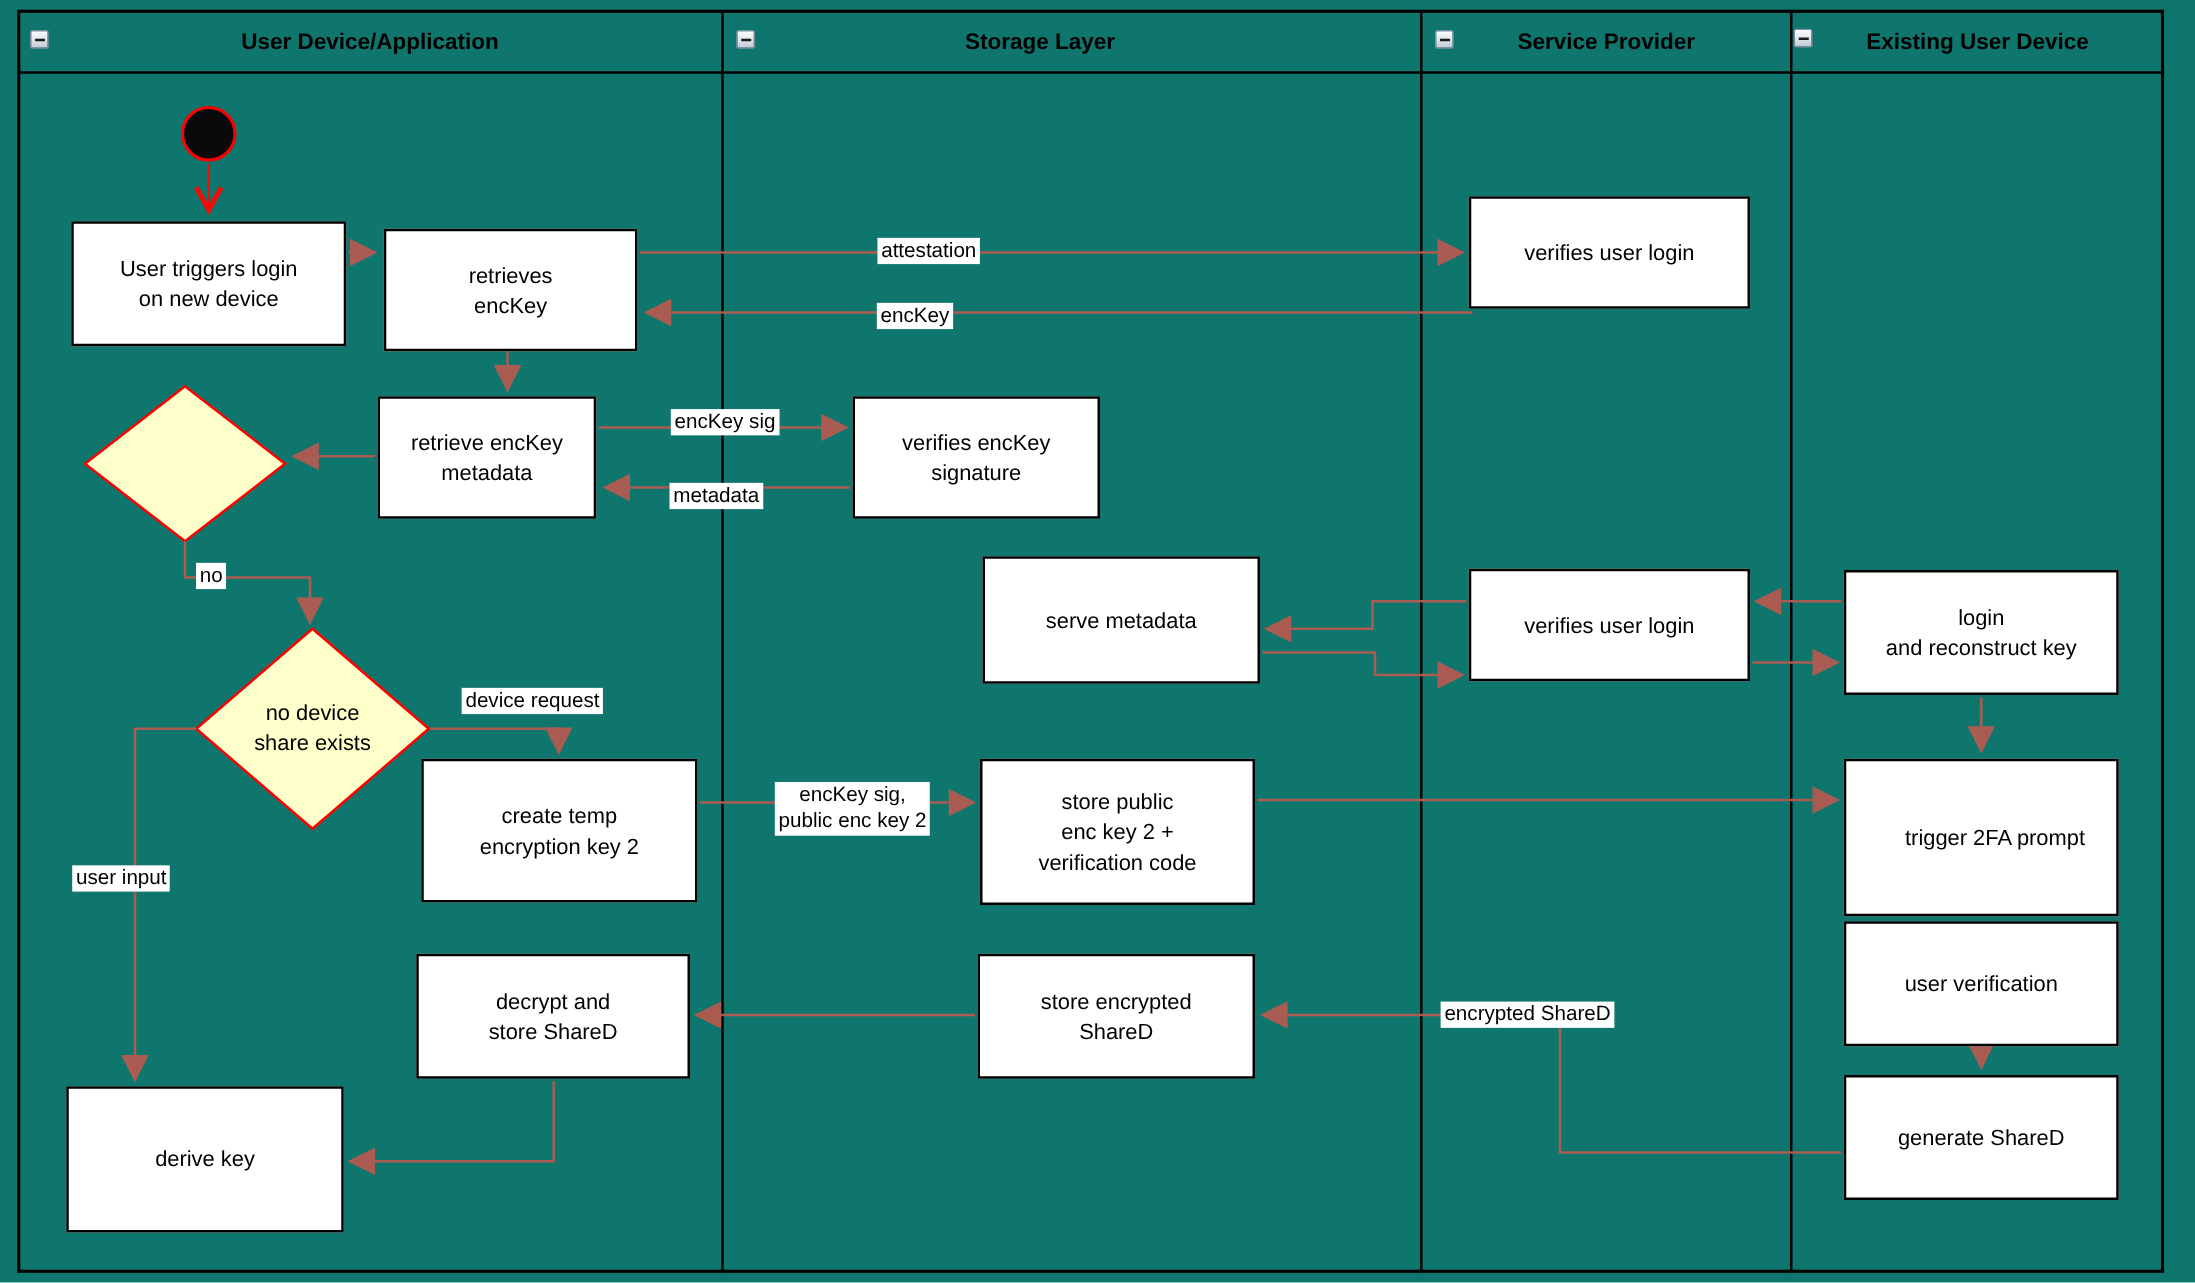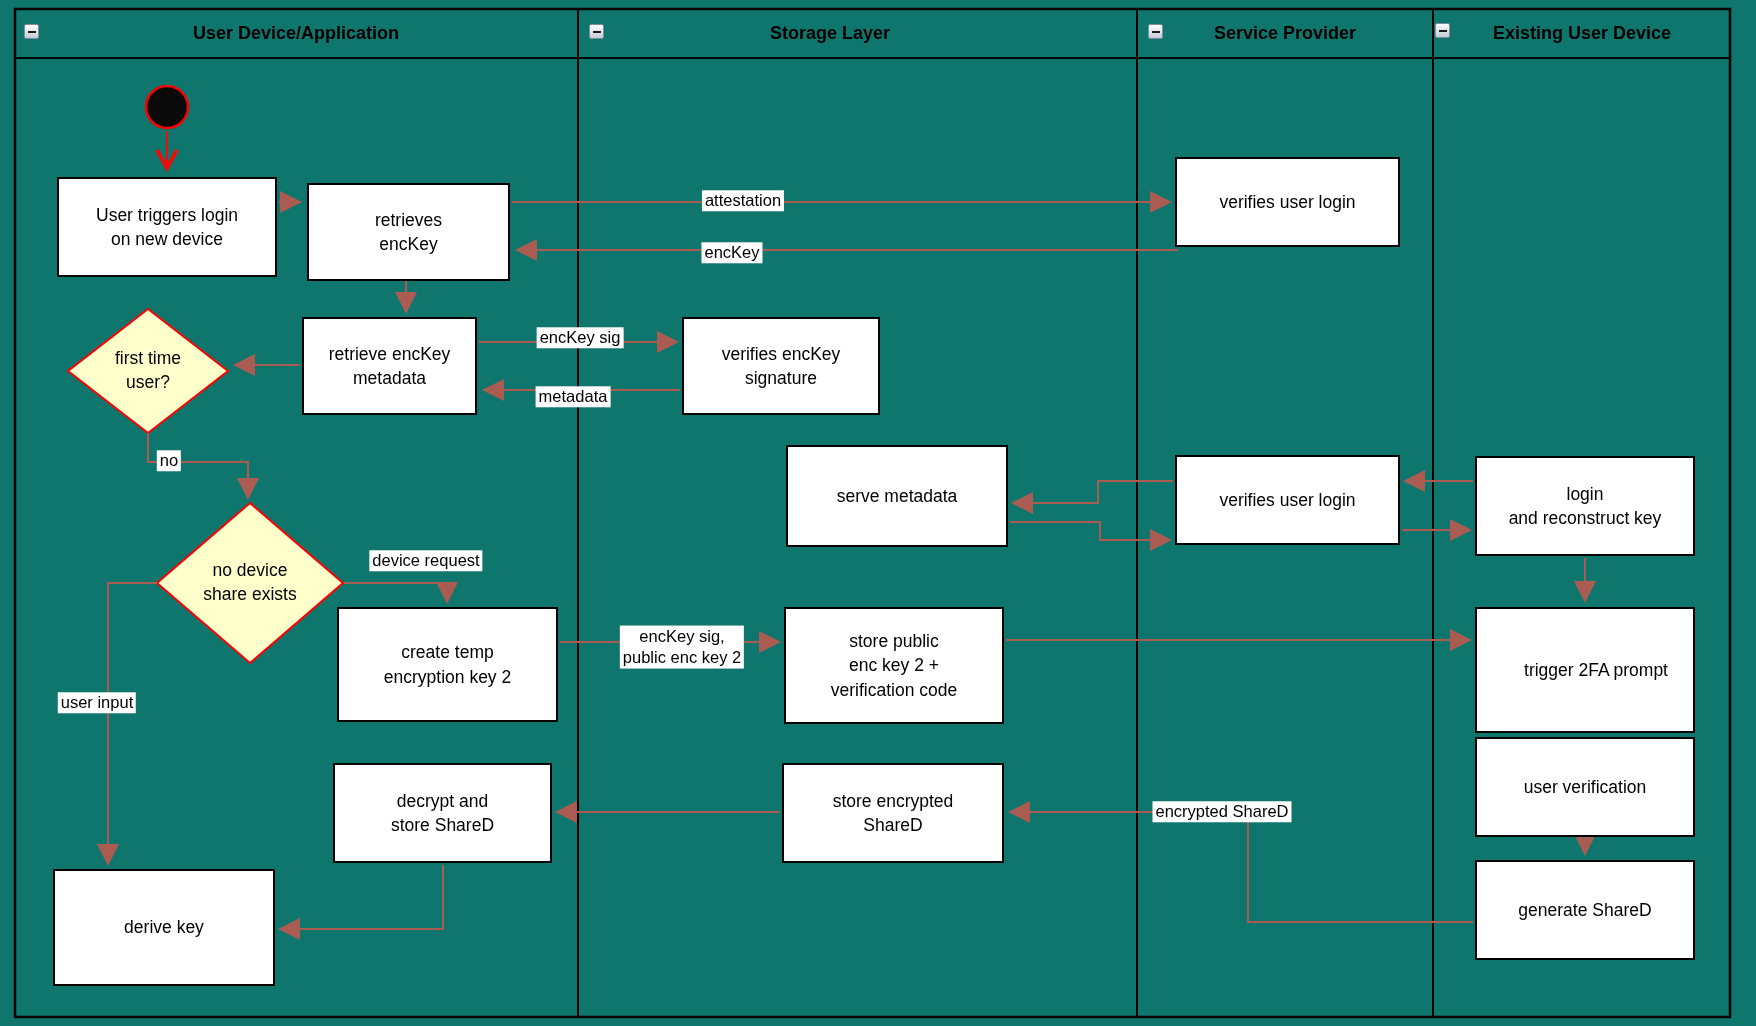--- a/index.html
+++ b/index.html
@@ -64,21 +64,21 @@
     <path d="M1173,481 L1098,481 L1098,503 L1013,503" stroke="#ab5c52" stroke-width="2" fill="none" marker-end="url(#mArrow)"></path>
     <path d="M1010,522 L1100,522 L1100,540 L1170,540" stroke="#ab5c52" stroke-width="2" fill="none" marker-end="url(#mArrow)"></path>
     <path d="M1473,481 L1405,481" stroke="#ab5c52" stroke-width="2" fill="none" marker-end="url(#mArrow)"></path>
     <path d="M1402,530 L1470,530" stroke="#ab5c52" stroke-width="2" fill="none" marker-end="url(#mArrow)"></path>
     <path d="M1585,558 L1585,601" stroke="#ab5c52" stroke-width="2" fill="none" marker-end="url(#mArrow)"></path>
     <path d="M1585,709 L1585,731" stroke="#ab5c52" stroke-width="2" fill="none" marker-end="url(#mArrow)"></path>
     <path d="M1585,839 L1585,854" stroke="#ab5c52" stroke-width="2" fill="none" marker-end="url(#mArrow)"></path>
   </svg>
 
   <div class="lane-title" style="left:14px;width:564px;">User Device/Application</div>
-  <div class="lane-title" style="left:548px;width:508px;padding-left:28px;">Storage Layer</div>
+  <div class="lane-title" style="left:578px;width:508px;">Storage Layer</div>
   <div class="lane-title" style="left:1137px;width:296px;">Service Provider</div>
   <div class="lane-title" style="left:1433px;width:298px;">Existing User Device</div>
 
   <div class="collapse" style="left:24px;top:24px;">
       <div class="minus"></div>
     </div>
   <div class="collapse" style="left:589px;top:24px;">
       <div class="minus"></div>
     </div>
   <div class="collapse" style="left:1148px;top:24px;">
@@ -87,22 +87,20 @@
   <div class="collapse" style="left:1435px;top:23px;">
       <div class="minus"></div>
     </div>
 
   <div class="node" style="left:57px;top:177px;width:220px;height:100px;">User triggers login
 on new device</div>
   <div class="node" style="left:307px;top:183px;width:203px;height:98px;">retrieves
 encKey</div>
   <div class="node" style="left:302px;top:317px;width:175px;height:98px;">retrieve encKey
 metadata</div>
-  <div class="dlabel" style="left:83px;top:331px;width:130px;height:80px;">first time
-user?</div>
   <div class="dlabel" style="left:180px;top:543px;width:140px;height:80px;">no device
 share exists</div>
   <div class="node" style="left:337px;top:607px;width:221px;height:115px;">create temp
 encryption key 2</div>
   <div class="node" style="left:333px;top:763px;width:219px;height:100px;">decrypt and
 store ShareD</div>
   <div class="node" style="left:53px;top:869px;width:222px;height:117px;">derive key</div>
 
   <div class="node" style="left:682px;top:317px;width:198px;height:98px;">verifies encKey
 signature</div>

